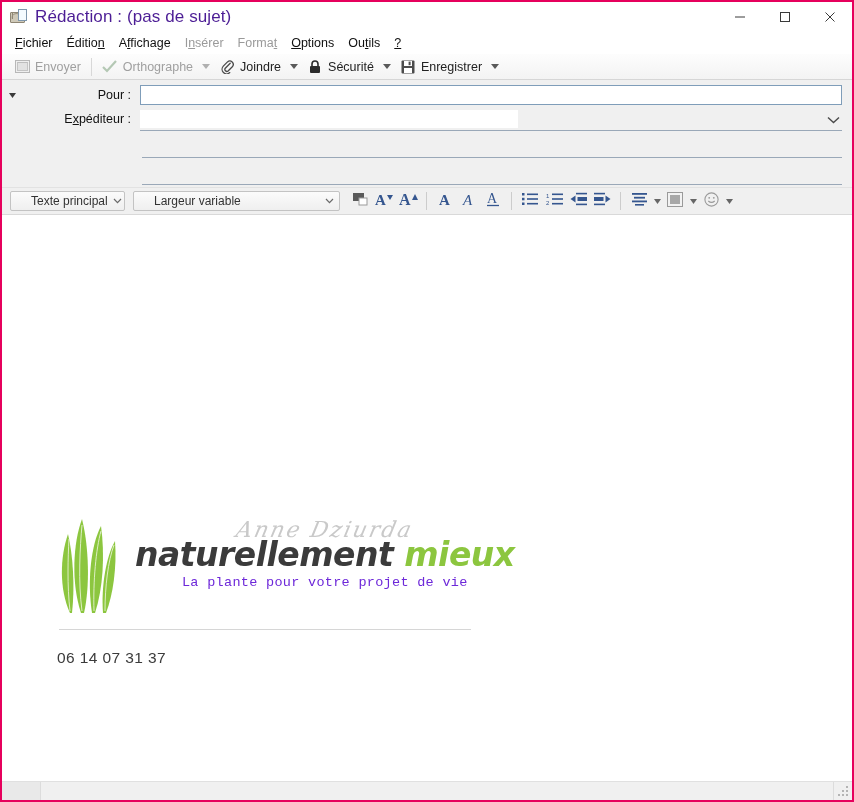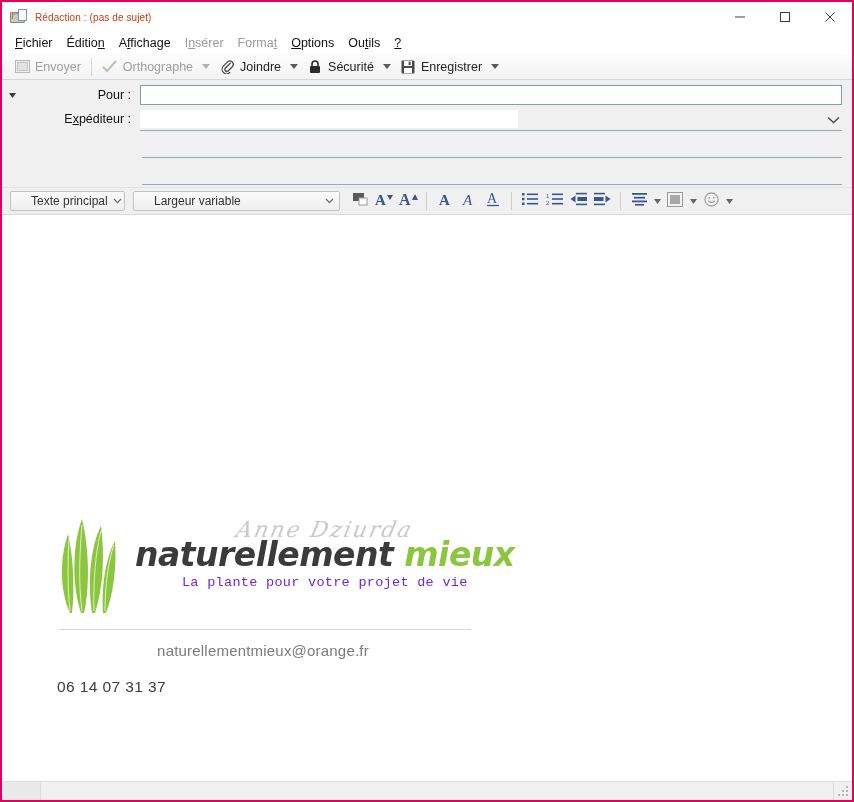--- a/index.html
+++ b/index.html
@@ -60,22 +60,22 @@
     border-radius: 50% 50% 0 0 / 100% 100% 0 0;
   }
   .title-icon .page {
     position: absolute; left: 8px; top: 0px;
     width: 9px; height: 12px;
     background: #f4fbff;
     border: 1px solid #7d96ad;
     box-sizing: border-box;
   }
   .title-text {
-    font-size: 10px;
-    color: #c2410c;
+    font-size: 17px;
+    color: #4c1d95;
     letter-spacing: 0.1px;
     white-space: nowrap;
   }
   .win-buttons {
     position: absolute;
     right: 0; top: 0;
     height: 30px;
     display: flex;
   }
   .win-btn {
@@ -754,21 +754,20 @@
           <div class="sig-name">Anne Dziurda</div>
           <div class="sig-brand">
             <span class="w1">naturellement</span>
             <span class="w2">mieux</span>
           </div>
           <div class="sig-tag">La plante pour votre projet de vie</div>
         </div>
       </div>
 
       <div class="sig-rule"></div>
-      <div class="sig-mail">naturellementmieux@orange.fr</div>
       <div class="sig-phone">06 14 07 31 37</div>
     </div>
   </div>
 
   <div class="hscroll">
     <div class="thumb"></div>
     <div class="track"></div>
     <div class="gripcell">
       <div class="grip">
         <i style="left:8px;top:0px"></i>

